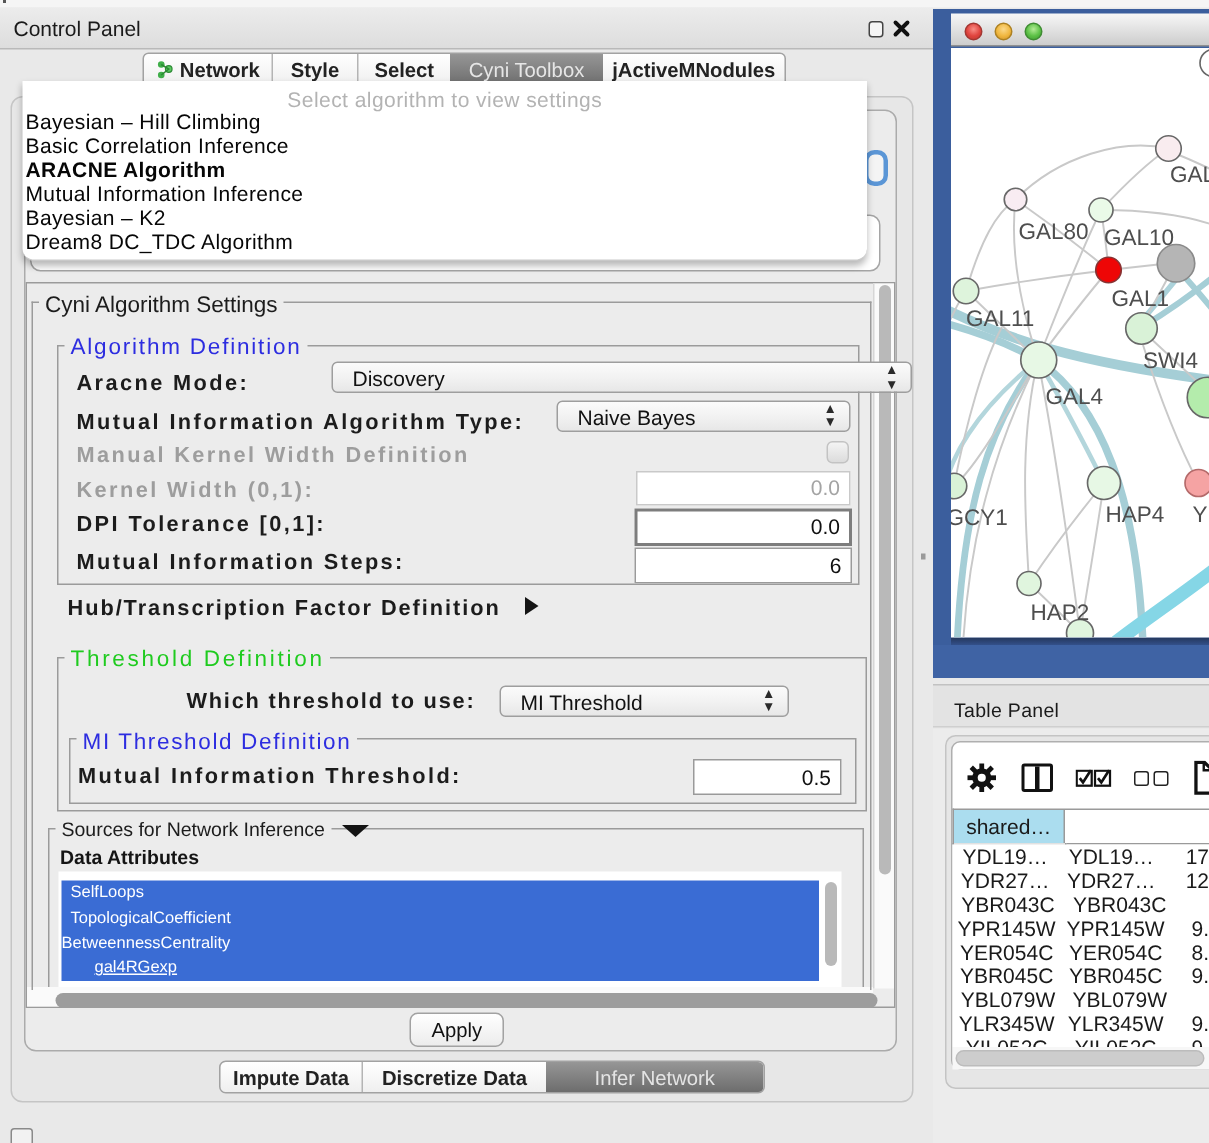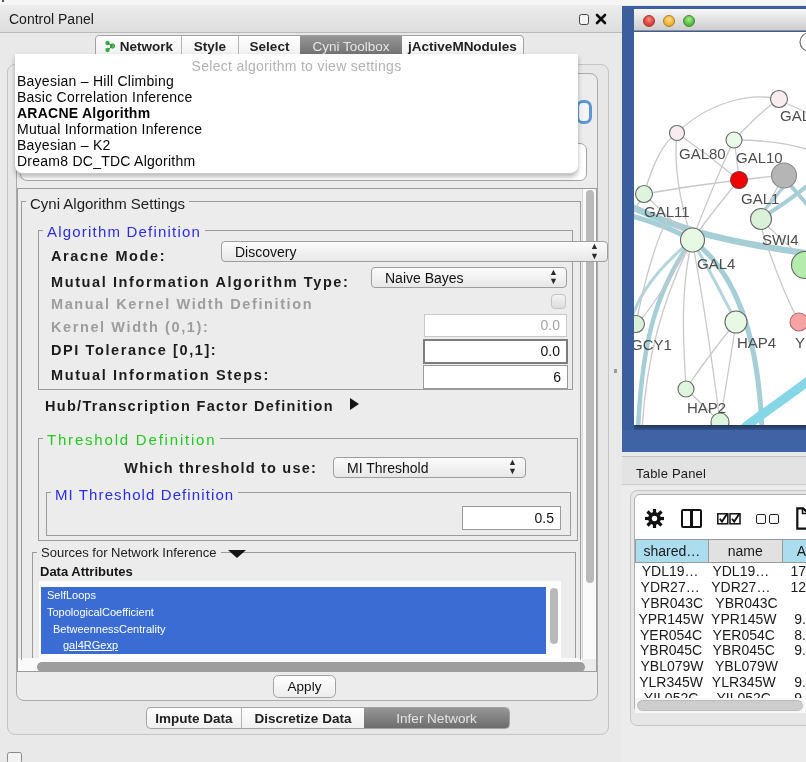--- a/index.html
+++ b/index.html
@@ -99,33 +99,34 @@
 
 <div class="abs blab" style="left:79px;top:460px;width:238px;text-align:right;letter-spacing:1.2px;">Which threshold to use:</div>
 <div class="abs combo" style="left:333px;top:456.5px;width:193px;height:21px;">
       <span class="ct">MI Threshold</span>
       <span class="ar">▲<br>▼</span>
     </div>
 
 <div class="abs grp" style="left:46px;top:492px;width:525px;height:44px;"></div>
 <div class="abs gt" style="left:51px;top:486px;color:#2d2de0;font-size:15px;letter-spacing:1.1px;">MI Threshold Definition</div>
 
+<div class="abs blab" style="left:52px;top:510px;">Mutual Information Threshold:</div>
 <div class="abs inp" style="left:462px;top:506px;width:99px;height:24px;border:1px solid #9a9a9a;line-height:22px;">0.5</div>
 
 <div class="abs grp" style="left:32px;top:552px;width:544px;height:106px;border-bottom:none;"></div>
 <div class="abs gt" style="left:37px;top:545px;color:#1c1c1c;font-size:13px;">Sources for Network Inference</div>
 <div class="abs" style="left:228px;top:550px;width:0;height:0;border-left:9.5px solid transparent;border-right:9.5px solid transparent;border-top:8px solid #141414;"></div>
 
 <div class="abs" style="left:40px;top:564px;font-size:13px;font-weight:bold;color:#141414;">Data Attributes</div>
 
 <div class="abs" style="left:39px;top:581px;width:522px;height:77px;background:#fff;"></div>
 <div class="abs" style="left:41px;top:587px;width:505px;height:67px;background:#3a6cd4;color:#fff;font-size:11px;">
   <div style="height:16.75px;line-height:16.75px;padding-left:6px;">SelfLoops</div>
   <div style="height:16.75px;line-height:16.75px;padding-left:6px;">TopologicalCoefficient</div>
-  <div style="height:16.75px;line-height:16.75px;padding-left:12px;">BetweennessCentrality</div>
+  <div style="height:16.75px;line-height:16.75px;padding-left:0;">BetweennessCentrality</div>
   <div style="height:16.75px;line-height:16.75px;padding-left:22px;text-decoration:underline;">gal4RGexp</div>
 </div>
 <div class="abs" style="left:550px;top:588px;width:7.5px;height:56px;background:#b9b9b9;border-radius:4px;"></div>
 
 <div class="abs" style="left:273px;top:675px;width:63px;height:23px;border:1px solid #a2a2a2;border-radius:5.5px;background:linear-gradient(#ffffff,#ececec);font-size:13.5px;color:#111;text-align:center;line-height:21px;">Apply</div>
 
 <div class="abs" style="left:146px;top:707px;width:364px;height:22px;border:1px solid #a2a2a2;border-radius:4.5px;background:linear-gradient(#ffffff,#efefef);display:flex;font-size:13.5px;font-weight:bold;color:#222;overflow:hidden;">
   <div style="width:95px;display:flex;align-items:center;justify-content:center;border-right:1px solid #b4b4b4;">Impute Data</div>
   <div style="width:122px;display:flex;align-items:center;justify-content:center;">Discretize Data</div>
   <div style="flex:1;display:flex;align-items:center;justify-content:center;background:linear-gradient(#969696,#6d6d6d);color:#e4e4e4;font-weight:normal;">Infer Network</div>
@@ -250,21 +251,21 @@
   <path d="M2.8 5.8 L5 8.6 L10.3 0.4" stroke="#111" stroke-width="1.8" fill="none"></path>
   <path d="M15 5.8 L17.2 8.6 L22.5 0.4" stroke="#111" stroke-width="1.8" fill="none"></path>
 </svg>
 <div class="abs" style="left:756px;top:514px;width:10px;height:10px;border:1.4px solid #222;border-radius:2px;"></div>
 <div class="abs" style="left:768.5px;top:514px;width:10px;height:10px;border:1.4px solid #222;border-radius:2px;"></div>
 <svg class="abs" style="left:796px;top:507px;" width="12" height="23" viewBox="0 0 12 23">
   <path d="M1.3 1.3 L7 1.3 L12 6 L12 21.7 L1.3 21.7 Z" fill="#fff" stroke="#111" stroke-width="2.2"></path>
   <path d="M6.5 1.3 L6.5 6.5 L12 6.5" fill="none" stroke="#111" stroke-width="1.6"></path>
 </svg>
 
-<div class="abs" style="left:635px;top:539px;width:171px;height:24px;border:1px solid #9a9a9a;border-right:none;display:flex;font-size:14px;color:#1a1a1a;">
+<div class="abs" style="left:635px;top:539px;width:171px;height:24px;border:1px solid #9a9a9a;border-right:none;display:flex;font-size:14px;color:#1a1a1a;flex-direction:column;">
   <div style="width:74px;background:#abddef;border-right:1px solid #9a9a9a;text-align:center;line-height:22px;">shared…</div>
   <div style="width:75px;background:#e1e1e1;border-right:1px solid #9a9a9a;text-align:center;line-height:22px;">name</div>
   <div style="flex:1;background:#abddef;line-height:22px;padding-left:14px;">A</div>
 </div>
 
 <div class="abs" style="left:635px;top:563px;width:171px;height:135px;background:#fff;overflow:hidden;font-size:14px;color:#1a1a1a;" id="rows">
       <div style="display:flex;height:15.9px;align-items:center;">
   <div style="width:74px;text-align:center;">YDL19…</div>
   <div style="width:75px;text-align:center;">YDL19…</div>
   <div style="flex:1;padding-left:14px;">17</div>

